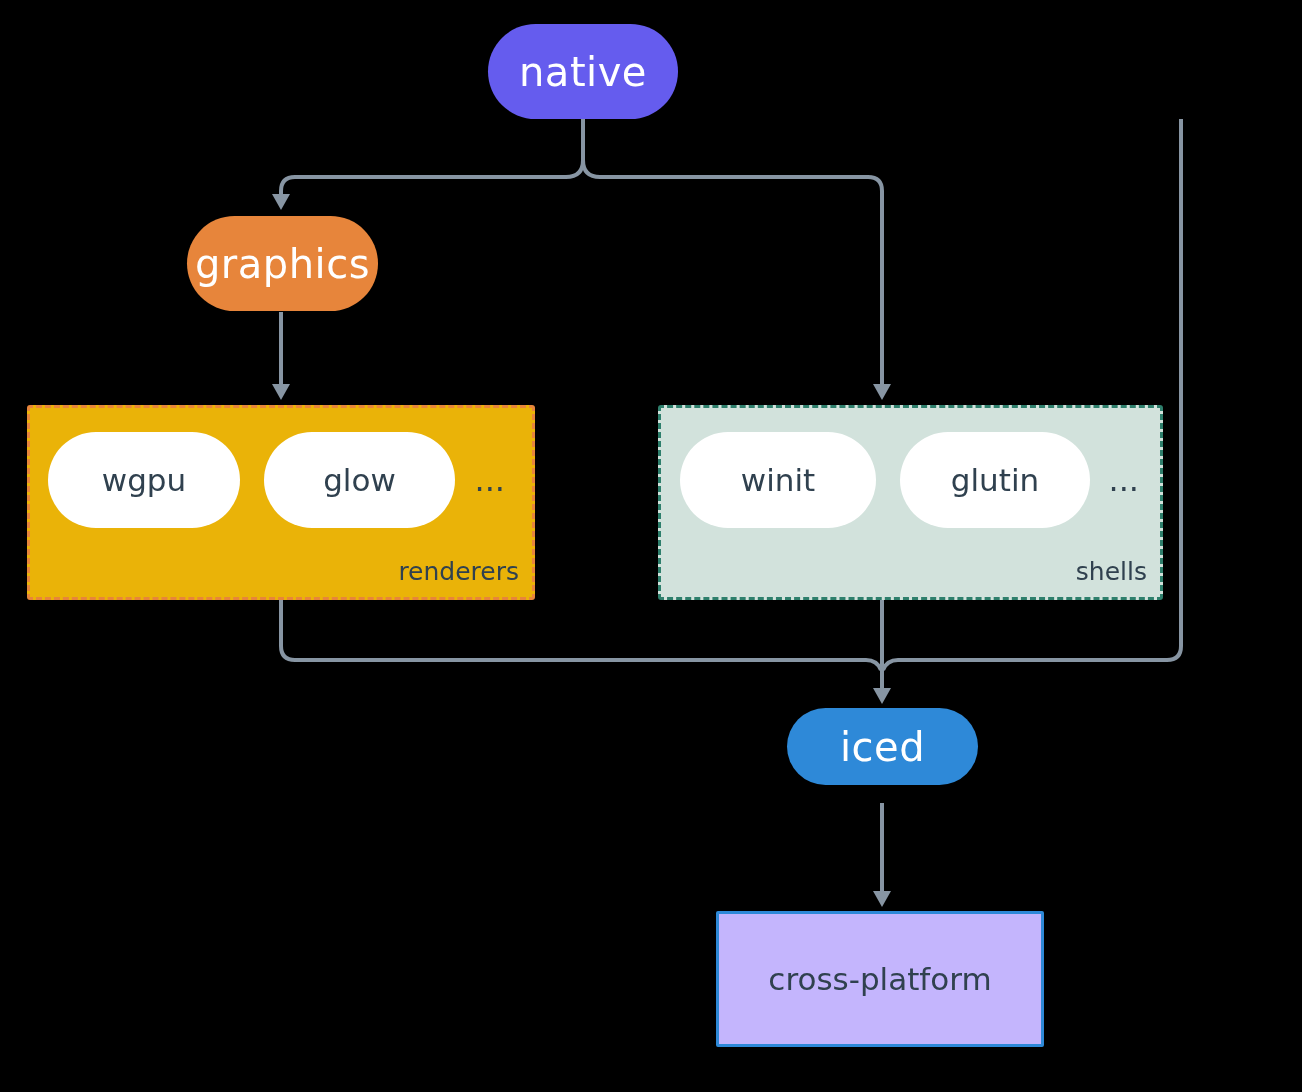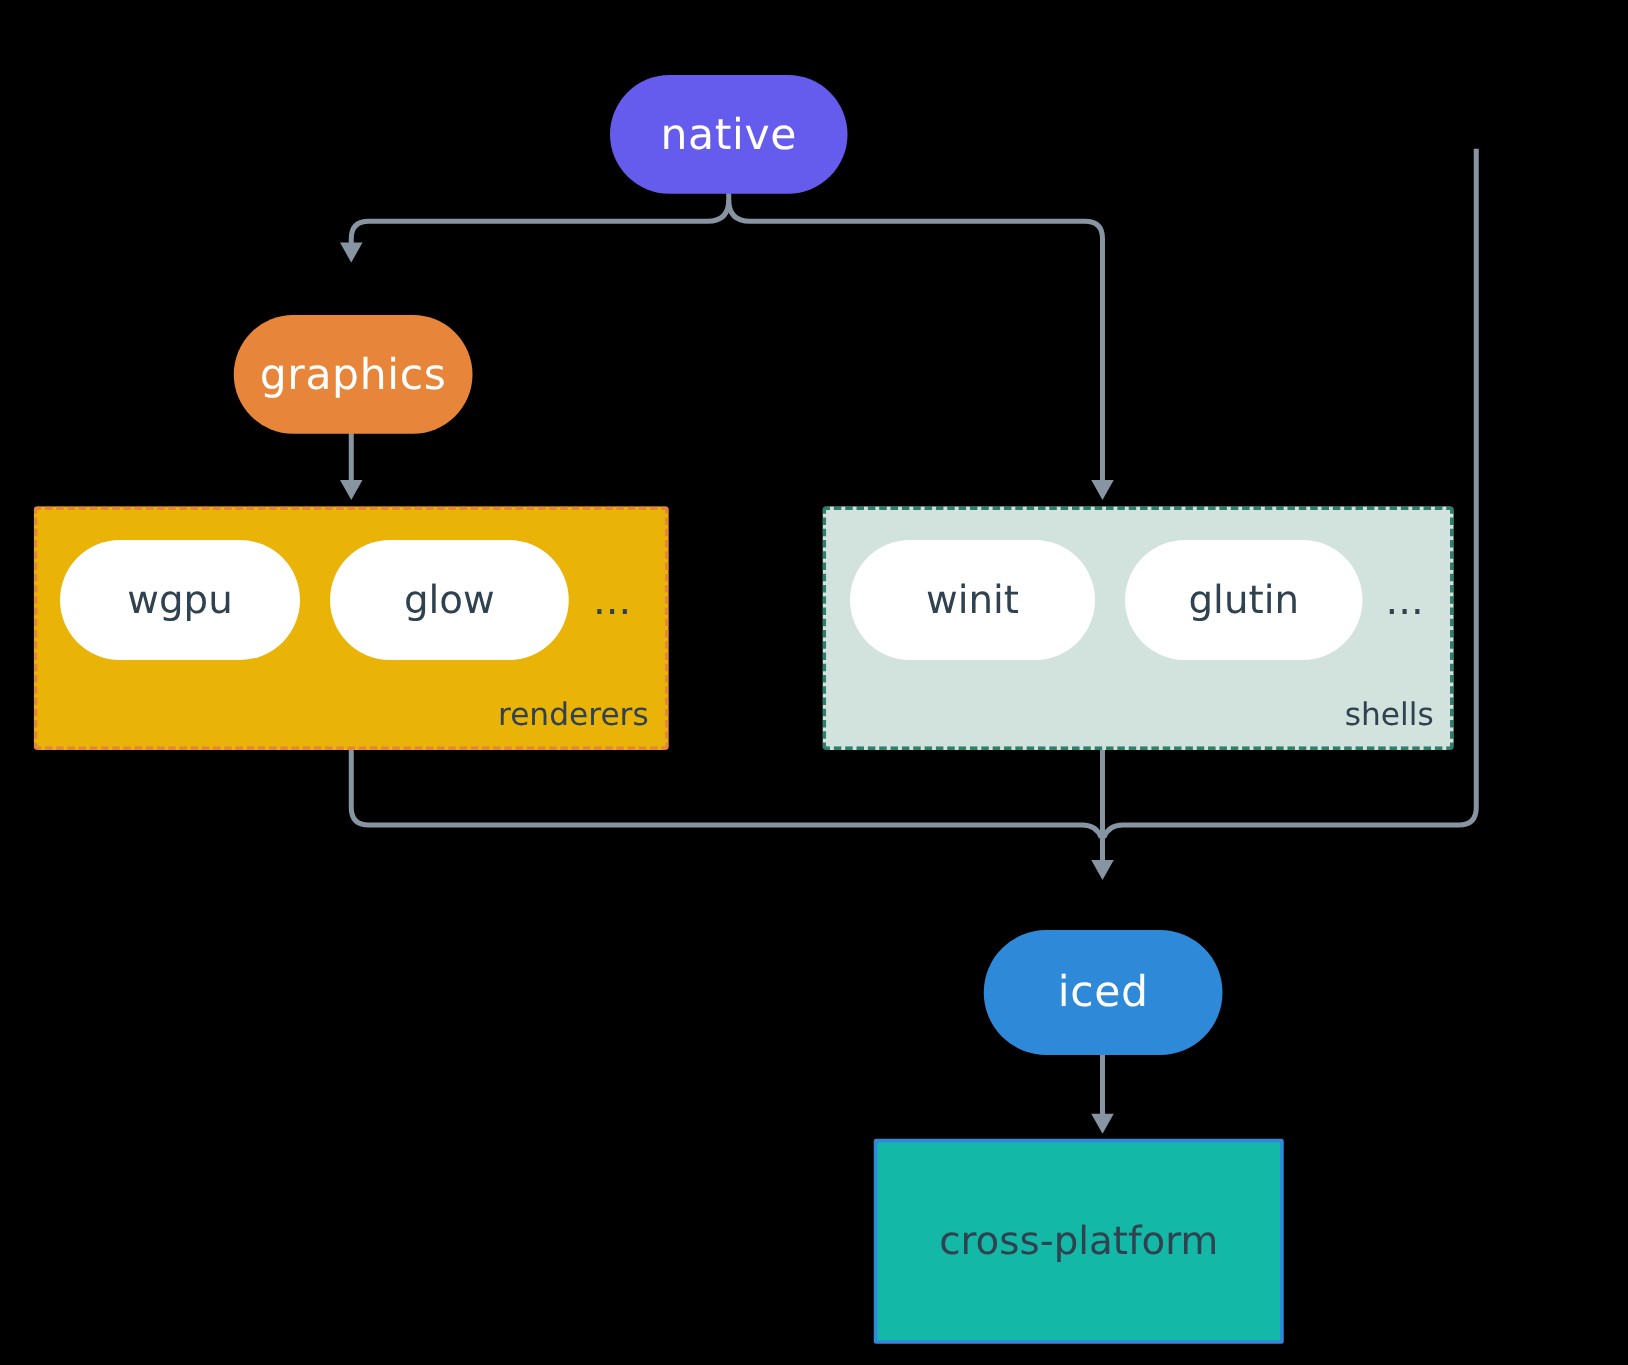--- a/index.html
+++ b/index.html
@@ -21,28 +21,27 @@
     width: 1302px; height: 1092px;
     pointer-events: none;
   }
   .pill {
     position: absolute;
     display: flex;
     align-items: center;
     justify-content: center;
     border-radius: 999px;
     color: #ffffff;
-    font-size: 34px;
+    font-size: 40px;
     letter-spacing: 0.5px;
-    margin-top: 36px;
   }
   #pill-native   { left: 488px;  top: 24px;  width: 190px; height: 95px; background: #655CEE; }
   #pill-web      { left: 1086px; top: 24px;  width: 191px; height: 95px; background: #655CEE; }
   #pill-graphics { left: 187px;  top: 216px; width: 191px; height: 95px; background: #E7853B; }
-  #pill-iced     { left: 787px;  top: 708px; width: 191px; height: 100px; background: #2E89D8; }
+  #pill-iced     { left: 787px;  top: 708px; width: 191px; height: 77px; background: #2E89D8; }
 
   .group {
     position: absolute;
     top: 405px;
     height: 195px;
     box-sizing: border-box;
     border-radius: 3px;
   }
   #group-renderers {
     left: 27px; width: 508px;
@@ -87,24 +86,24 @@
   .group-label {
     position: absolute;
     right: 13px;
     bottom: 11px;
     color: #30414F;
     font-size: 25px;
   }
 
   #app-box {
     position: absolute;
-    left: 699px; top: 911px;
-    width: 328px; height: 164px;
+    left: 716px; top: 911px;
+    width: 328px; height: 136px;
     box-sizing: border-box;
-    background: #14b8a6;
+    background: #c4b5fd;
     border: 3px solid #2E89D8;
     border-radius: 2px;
     display: flex;
     flex-direction: column;
     align-items: center;
     justify-content: center;
     color: #30414F;
     font-size: 31px;
     line-height: 47px;
     text-align: center;

